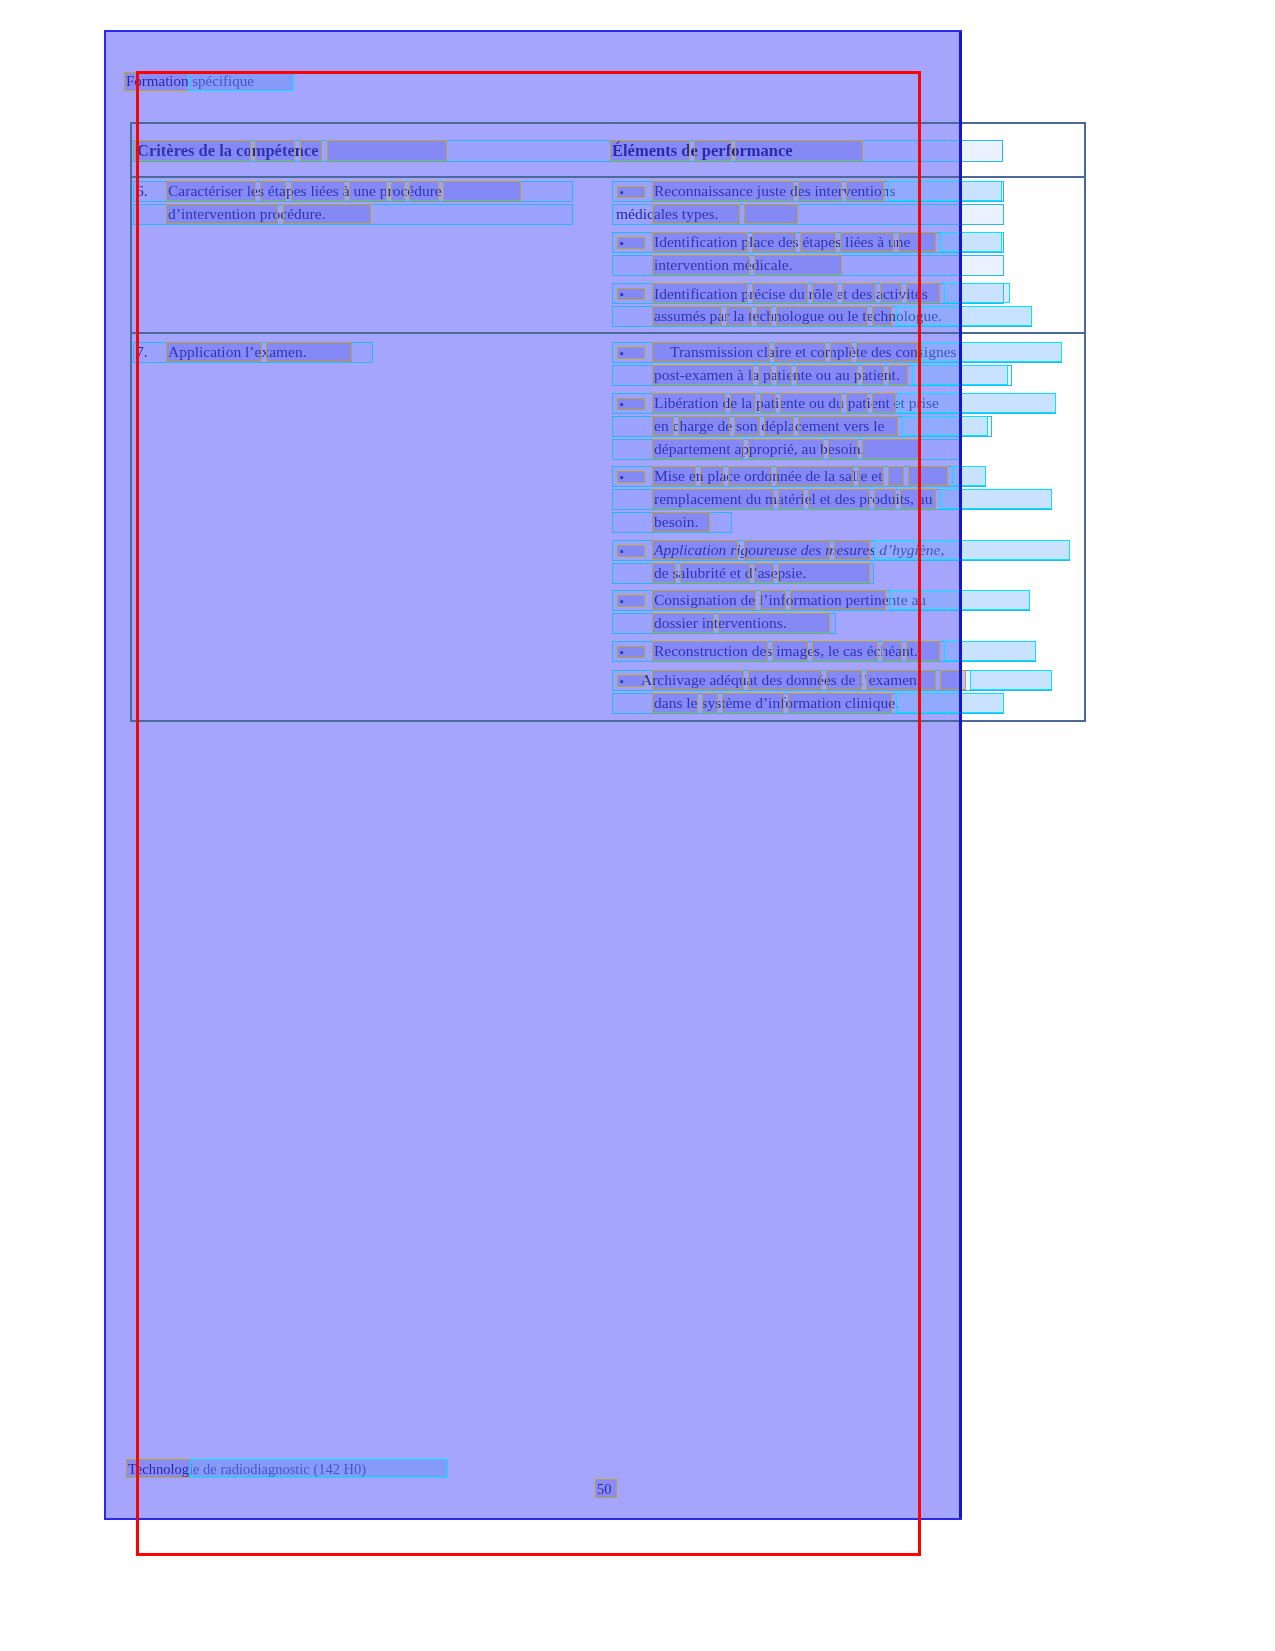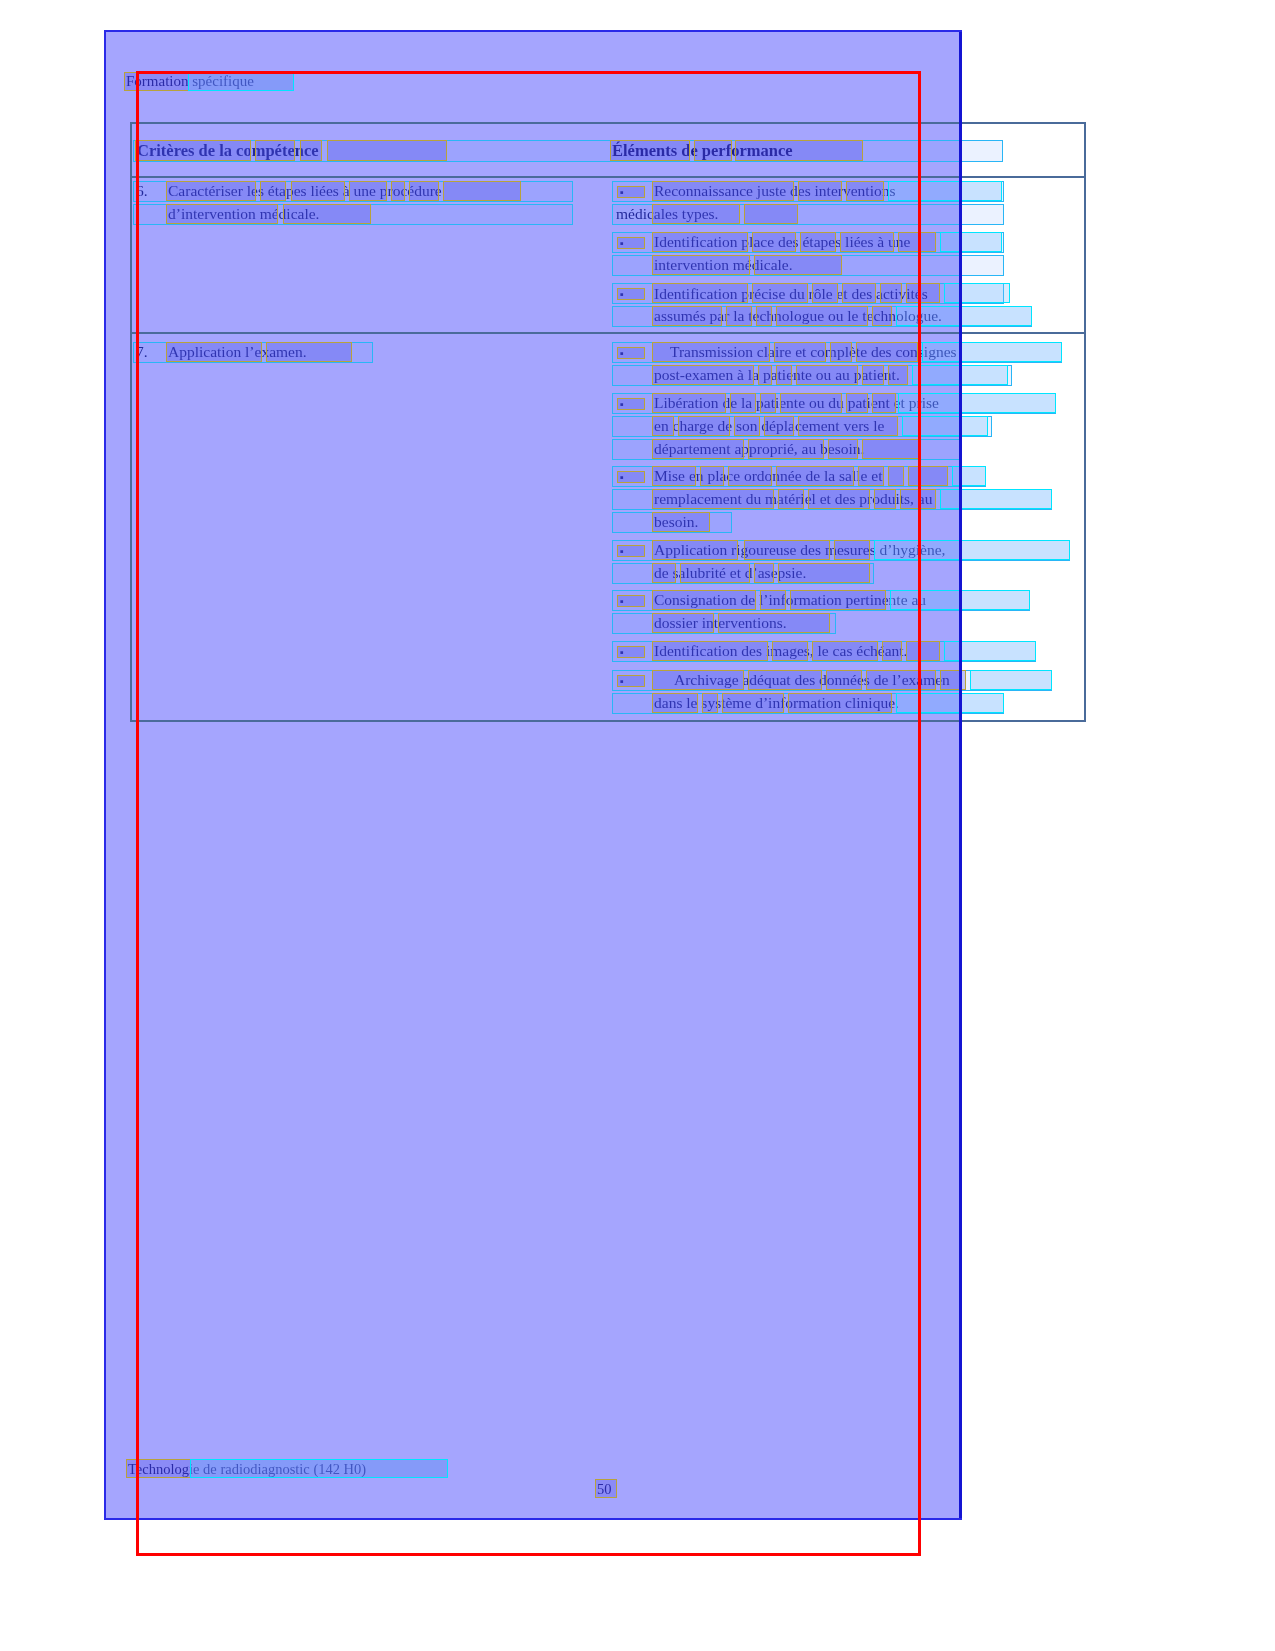--- a/index.html
+++ b/index.html
@@ -82,21 +82,21 @@
   <span class="wb gold" style="left:300px;top:140px;width:22px;height:21px;"></span>
   <span class="wb gold" style="left:327px;top:140px;width:120px;height:21px;"></span>
 
   <span class="th" style="left:612px;top:141px;">Éléments de performance</span>
   <span class="wb gold" style="left:610px;top:140px;width:80px;height:21px;"></span>
   <span class="wb gold" style="left:694px;top:140px;width:38px;height:21px;"></span>
   <span class="wb gold" style="left:735px;top:140px;width:128px;height:21px;"></span>
 
   <span class="cellnum" style="left:136px;top:182px;">6.</span>
   <span class="celltxt" style="left:168px;top:182px;">Caractériser les étapes liées à une procédure</span>
-  <span class="celltxt" style="left:168px;top:205px;">d’intervention médicale.</span>
+  <span class="celltxt" style="left:168px;top:205px;">d’intervention procédure.</span>
   <span class="wb line" style="left:133px;top:181px;width:440px;height:21px;"></span>
   <span class="wb line" style="left:133px;top:204px;width:440px;height:21px;"></span>
   <span class="wb gold" style="left:166px;top:181px;width:90px;height:20px;"></span>
   <span class="wb gold" style="left:260px;top:181px;width:26px;height:20px;"></span>
   <span class="wb gold" style="left:291px;top:181px;width:54px;height:20px;"></span>
   <span class="wb gold" style="left:349px;top:181px;width:38px;height:20px;"></span>
   <span class="wb gold" style="left:391px;top:181px;width:14px;height:20px;"></span>
   <span class="wb gold" style="left:409px;top:181px;width:30px;height:20px;"></span>
   <span class="wb gold" style="left:443px;top:181px;width:78px;height:20px;"></span>
   <span class="wb gold" style="left:166px;top:204px;width:112px;height:20px;"></span>
@@ -219,21 +219,21 @@
   <span class="wb gold" style="left:652px;top:489px;width:122px;height:20px;"></span>
   <span class="wb gold" style="left:778px;top:489px;width:26px;height:20px;"></span>
   <span class="wb gold" style="left:808px;top:489px;width:62px;height:20px;"></span>
   <span class="wb gold" style="left:874px;top:489px;width:22px;height:20px;"></span>
   <span class="wb gold" style="left:900px;top:489px;width:36px;height:20px;"></span>
   <span class="wb cyan" style="left:940px;top:489px;width:112px;height:20px;"></span>
   <span class="wb line" style="left:612px;top:512px;width:120px;height:21px;"></span>
   <span class="wb gold" style="left:652px;top:512px;width:58px;height:20px;"></span>
 
   <span class="bull" style="left:620px;top:546px;">▪</span>
-  <span class="celltxt" style="left:654px;top:541px;">Application rigoureuse des mesures d’hygiène,</span>
+  <span class="celltxt" style="left:654px;top:541px;font-style:italic;">Application rigoureuse des mesures d’hygiène,</span>
   <span class="celltxt" style="left:654px;top:564px;">de salubrité et d’asepsie.</span>
   <span class="wb line" style="left:612px;top:540px;width:458px;height:21px;"></span>
   <span class="wb gold" style="left:617px;top:545px;width:28px;height:12px;"></span>
   <span class="wb gold" style="left:652px;top:540px;width:86px;height:20px;"></span>
   <span class="wb gold" style="left:744px;top:540px;width:86px;height:20px;"></span>
   <span class="wb gold" style="left:834px;top:540px;width:36px;height:20px;"></span>
   <span class="wb cyan" style="left:874px;top:540px;width:196px;height:20px;"></span>
   <span class="wb line" style="left:612px;top:563px;width:262px;height:21px;"></span>
   <span class="wb gold" style="left:652px;top:563px;width:24px;height:20px;"></span>
   <span class="wb gold" style="left:680px;top:563px;width:70px;height:20px;"></span>
@@ -247,32 +247,32 @@
   <span class="wb gold" style="left:617px;top:595px;width:28px;height:12px;"></span>
   <span class="wb gold" style="left:652px;top:590px;width:104px;height:20px;"></span>
   <span class="wb gold" style="left:760px;top:590px;width:26px;height:20px;"></span>
   <span class="wb gold" style="left:790px;top:590px;width:96px;height:20px;"></span>
   <span class="wb cyan" style="left:890px;top:590px;width:140px;height:20px;"></span>
   <span class="wb line" style="left:612px;top:613px;width:224px;height:21px;"></span>
   <span class="wb gold" style="left:652px;top:613px;width:62px;height:20px;"></span>
   <span class="wb gold" style="left:718px;top:613px;width:112px;height:20px;"></span>
 
   <span class="bull" style="left:620px;top:647px;">▪</span>
-  <span class="celltxt" style="left:654px;top:642px;">Identification des images, le cas échéant.</span>
+  <span class="celltxt" style="left:654px;top:642px;">Reconstruction des images, le cas échéant.</span>
   <span class="wb line" style="left:612px;top:641px;width:424px;height:21px;"></span>
   <span class="wb gold" style="left:617px;top:646px;width:28px;height:12px;"></span>
   <span class="wb gold" style="left:652px;top:641px;width:116px;height:20px;"></span>
   <span class="wb gold" style="left:772px;top:641px;width:36px;height:20px;"></span>
   <span class="wb gold" style="left:812px;top:641px;width:66px;height:20px;"></span>
   <span class="wb gold" style="left:882px;top:641px;width:20px;height:20px;"></span>
   <span class="wb gold" style="left:906px;top:641px;width:34px;height:20px;"></span>
   <span class="wb cyan" style="left:944px;top:641px;width:92px;height:20px;"></span>
 
   <span class="bull" style="left:620px;top:676px;">▪</span>
-  <span class="celltxt" style="left:674px;top:671px;">Archivage adéquat des données de l’examen</span>
+  <span class="celltxt" style="left:641px;top:671px;">Archivage adéquat des données de l’examen</span>
   <span class="celltxt" style="left:654px;top:694px;">dans le système d’information clinique.</span>
   <span class="wb line" style="left:612px;top:670px;width:440px;height:21px;"></span>
   <span class="wb gold" style="left:617px;top:675px;width:28px;height:12px;"></span>
   <span class="wb gold" style="left:652px;top:670px;width:92px;height:20px;"></span>
   <span class="wb gold" style="left:748px;top:670px;width:74px;height:20px;"></span>
   <span class="wb gold" style="left:826px;top:670px;width:36px;height:20px;"></span>
   <span class="wb gold" style="left:866px;top:670px;width:70px;height:20px;"></span>
   <span class="wb gold" style="left:940px;top:670px;width:26px;height:20px;"></span>
   <span class="wb cyan" style="left:970px;top:670px;width:82px;height:20px;"></span>
   <span class="wb line" style="left:612px;top:693px;width:392px;height:21px;"></span>

